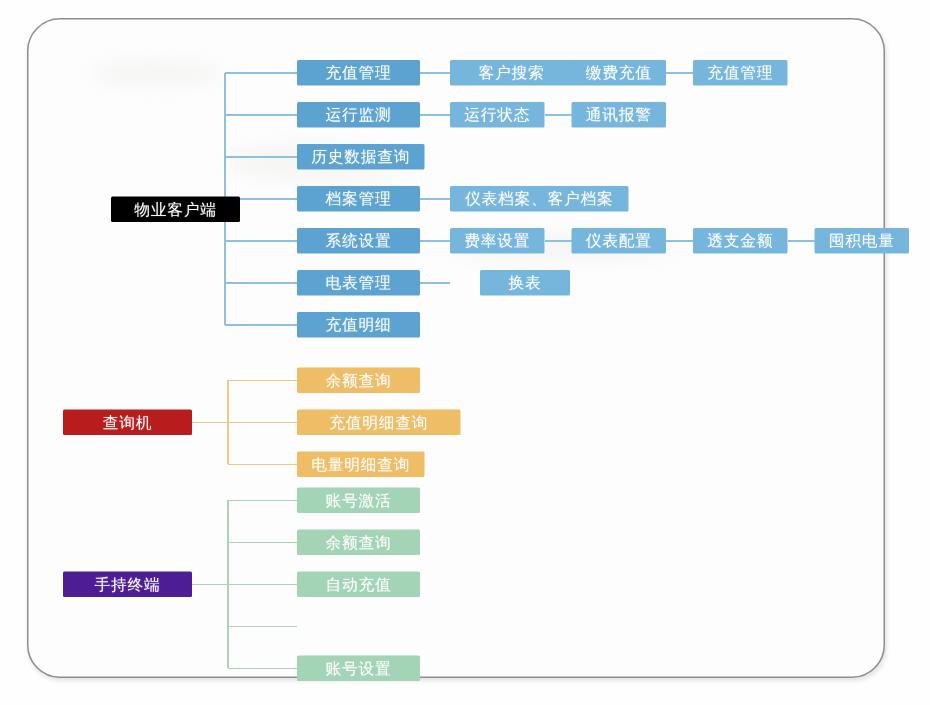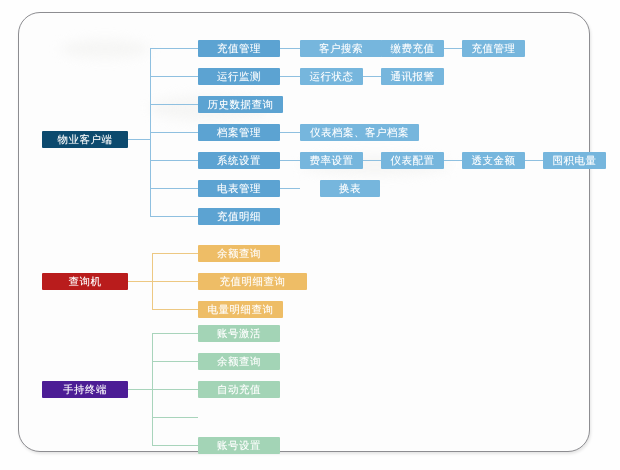--- a/index.html
+++ b/index.html
@@ -36,21 +36,21 @@
     color:#ffffff;
     font-size:10.5px;
     letter-spacing:0.5px;
     white-space:nowrap;
     text-shadow:0 0 1px rgba(255,255,255,0.35);
     border-radius:1px;
   }
   .blue{ background:#5fa4d0; }
   .blue.l2{ background:#5ca3d2; }
   .blue.l3{ background:#76b6dd; }
-  .blue.root{ background:#0c4a6e; }
+  .blue.root{ background:#000000;margin-left:32px; }
   .orange{ background:#b91c1c; }
   .orange.l2{ background:#eebd66; }
   .green{ background:#4c1d95; }
   .green.l2{ background:#a3d4b6; }
 
   
   .blotch{
     position:absolute;
     background:#f0f0ee;
     border-radius:50%;

